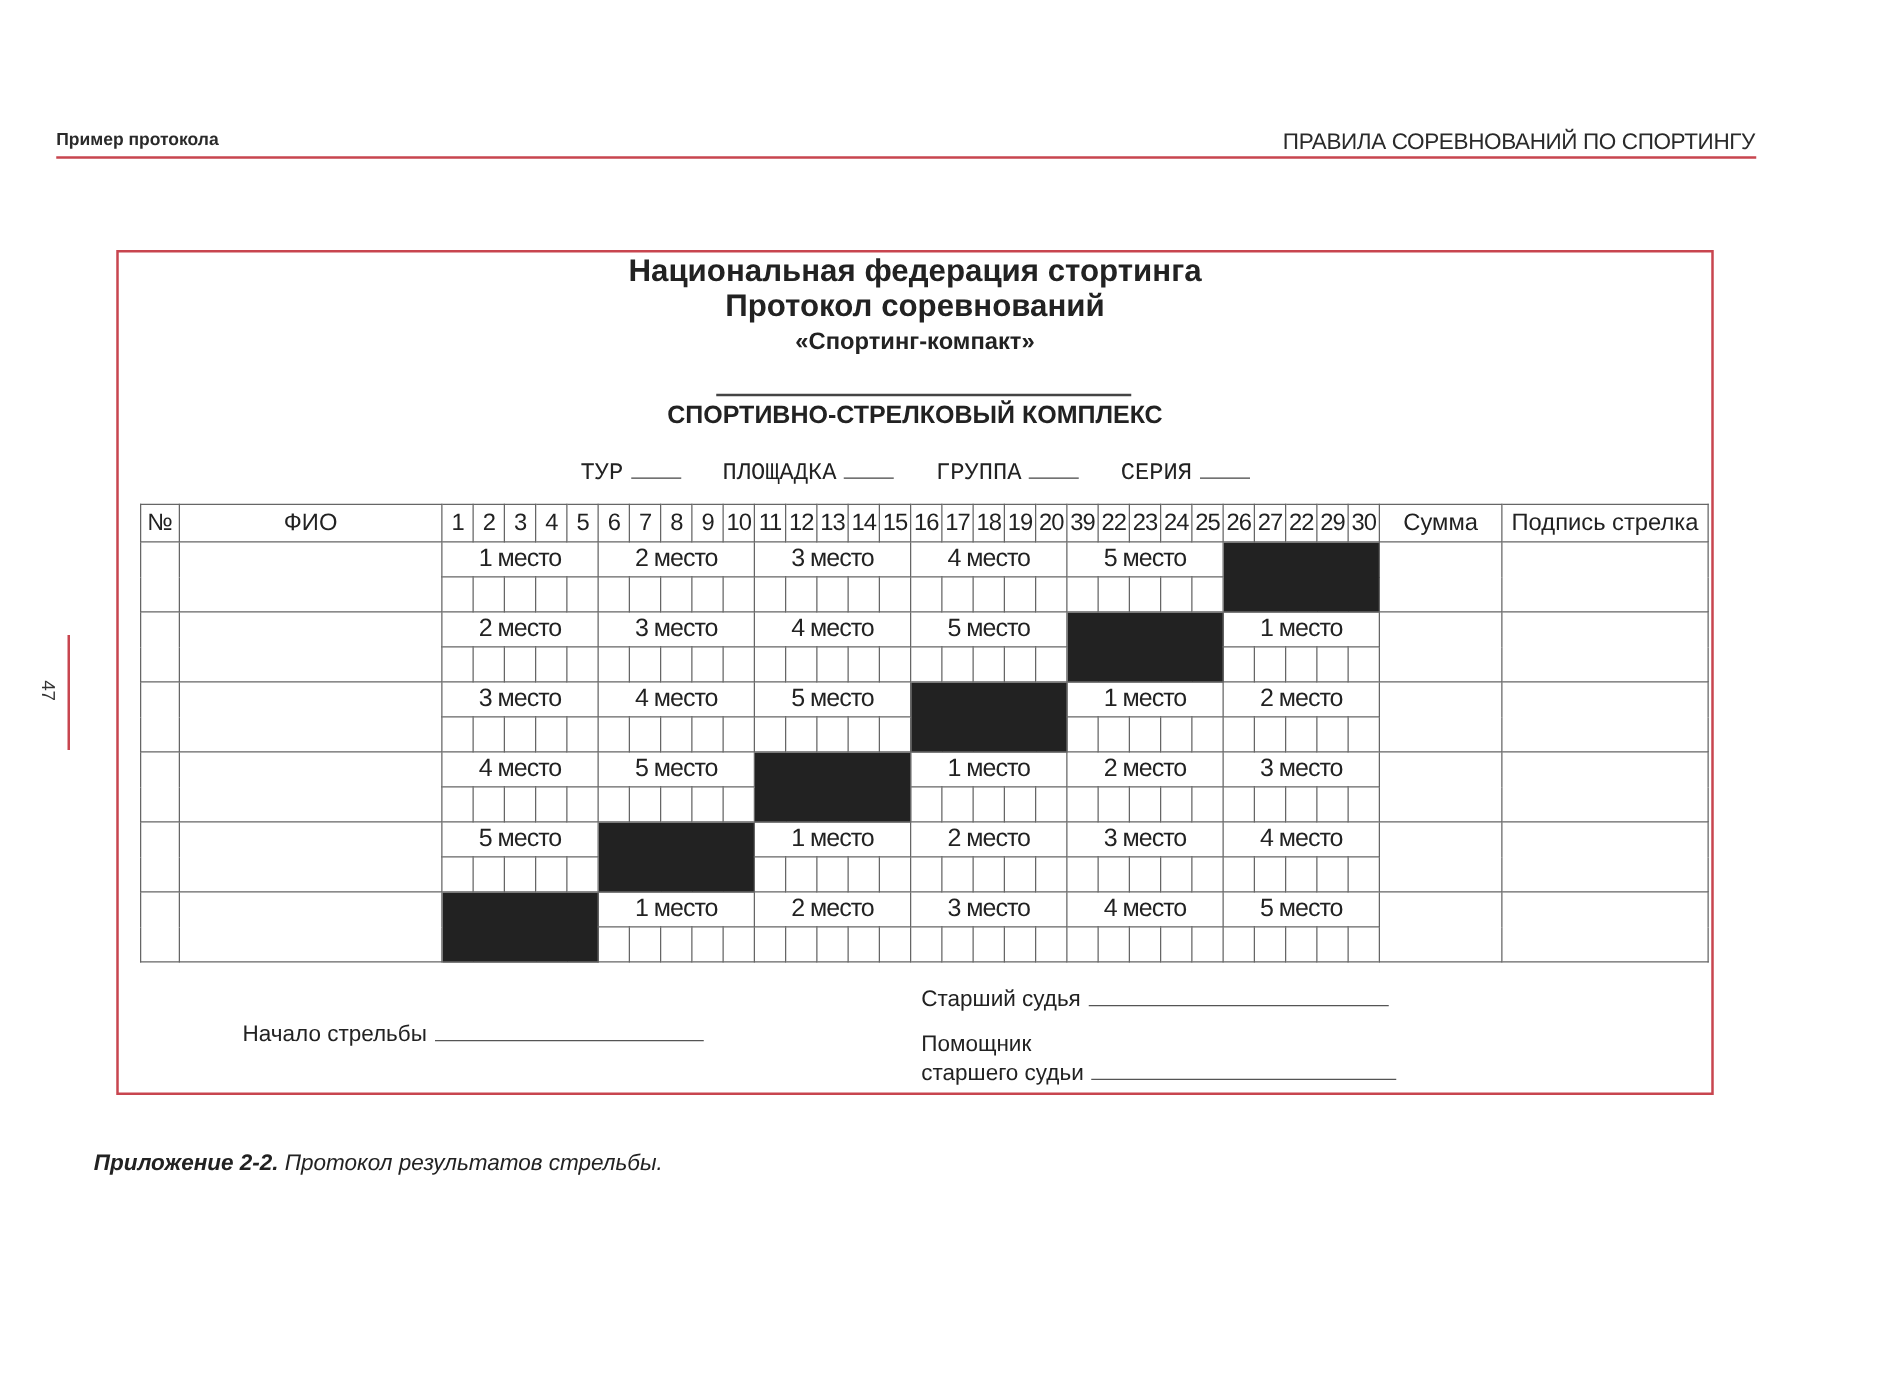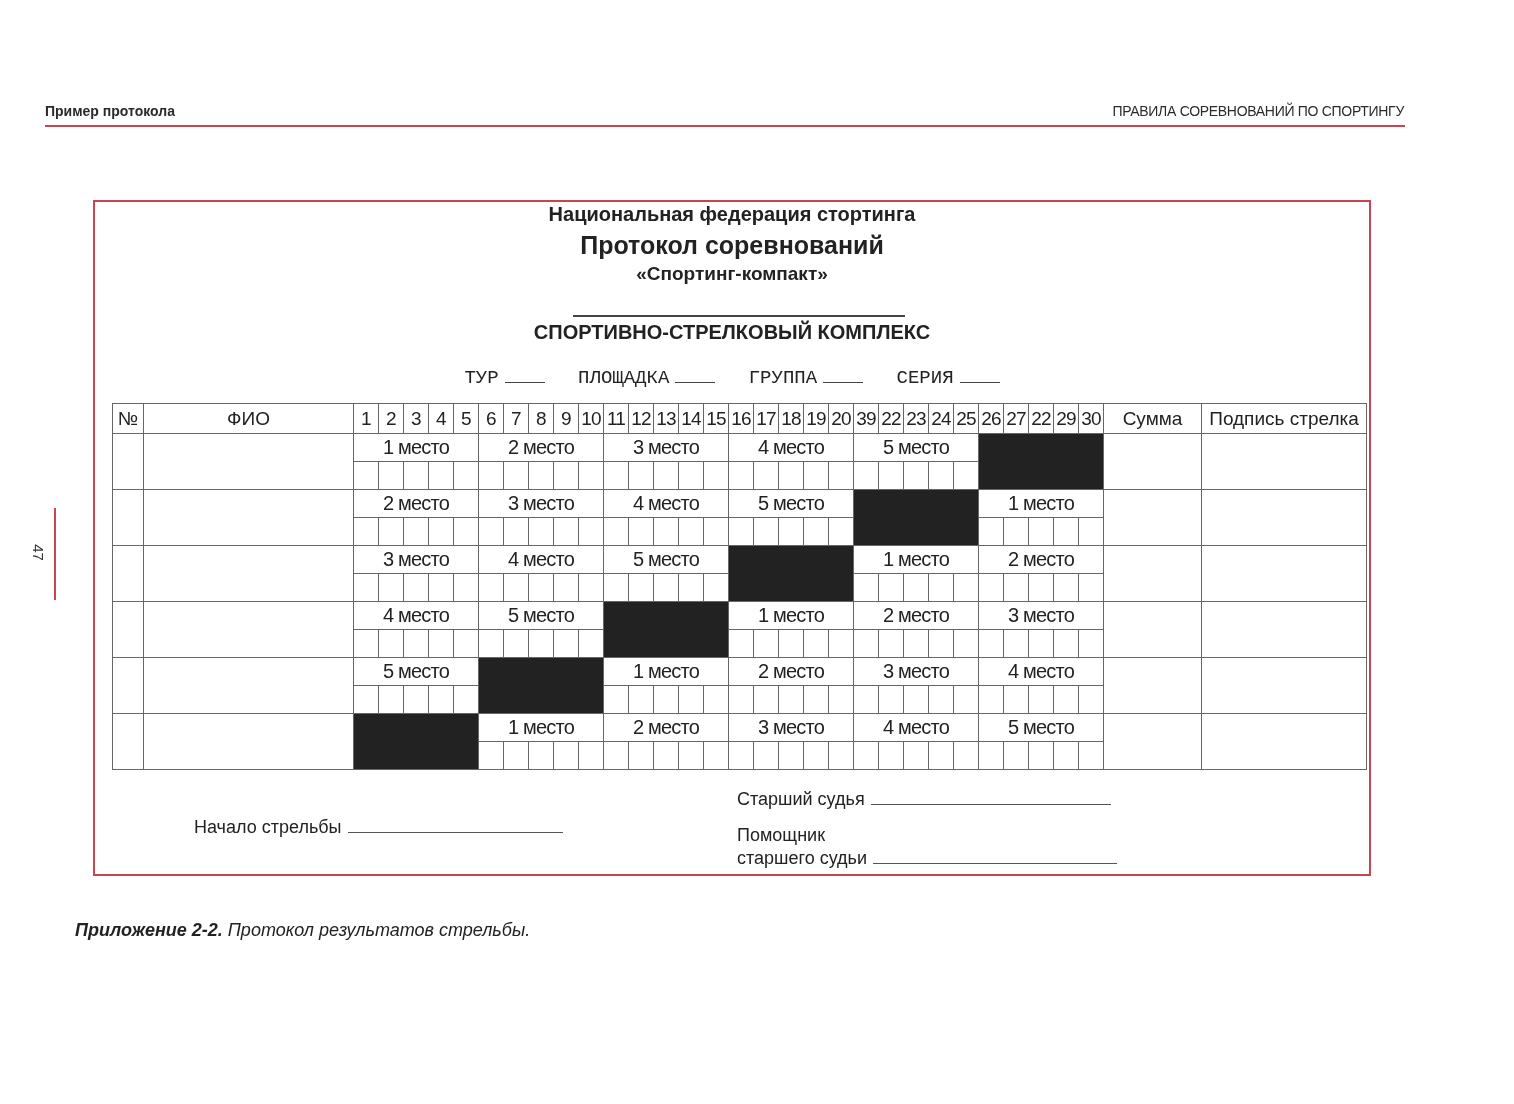--- a/index.html
+++ b/index.html
@@ -1,18 +1,18 @@
 <!DOCTYPE html>
 <html><head>
 <meta charset="utf-8">
 <style>
   html, body { margin: 0; padding: 0; background: #ffffff; }
   body { width: 1514px; height: 1104px; position: relative; overflow: hidden; font-family: "Liberation Sans", sans-serif; color: #222; }
   .hdr-left { position: absolute; left: 45px; top: 103px; font-size: 14px; font-weight: bold; color: #2a2a2a; }
-  .hdr-right { position: absolute; right: 110px; top: 103px; font-size: 14px; color: #2a2a2a; letter-spacing: -0.3px; }
+  .hdr-right { position: absolute; right: 110px; top: 103px; font-size: 18px; color: #2a2a2a; letter-spacing: -0.3px; }
   .hdr-line { position: absolute; left: 45px; top: 125px; width: 1360px; height: 2px; background: #c8454f; }
   .page-num-line { position: absolute; left: 54px; top: 508px; width: 2px; height: 92px; background: #c8454f; }
   .page-num { position: absolute; left: 30px; top: 544px; font-size: 15px; color: #333; transform: rotate(90deg); transform-origin: center; }
   .frame { position: absolute; left: 93px; top: 200px; width: 1278px; height: 676px; border: 2px solid #c8454f; box-sizing: border-box; }
   .t1 { position: absolute; left: 0; width: 100%; text-align: center; font-weight: bold; color: #222; }
   .ul { display: inline-block; border-bottom: 1.5px solid #444; vertical-align: baseline; height: 0; margin-left: 6px; margin-right: 22px; }
   .fields { position: absolute; top: 165px; left: 0; width: 100%; text-align: center; font-size: 19px; color: #222; font-family: Liberation Mono, monospace; }
   .sep { position: absolute; top: 113px; left: 478px; width: 332px; height: 1.5px; background: #444; }
   table.grid { position: absolute; left: 17px; top: 201px; border-collapse: collapse; table-layout: fixed; }
   table.grid td, table.grid th { border: 1.5px solid #666; padding: 0; text-align: center; font-weight: normal; color: #222; }
@@ -30,21 +30,21 @@
 <body>
 
 <div class="hdr-left">Пример протокола</div>
 <div class="hdr-right">ПРАВИЛА СОРЕВНОВАНИЙ ПО СПОРТИНГУ</div>
 <div class="hdr-line"></div>
 
 <div class="page-num-line"></div>
 <div class="page-num">47</div>
 
 <div class="frame">
-  <div class="t1" style="top:1px;font-size:20px;text-align:center;">Национальная федерация стортинга</div>
+  <div class="t1" style="top:1px;font-size:25px;text-align:center;">Национальная федерация стортинга</div>
   <div class="t1" style="top:29px;font-size:25px;">Протокол соревнований</div>
   <div class="t1" style="top:61px;font-size:19px;">«Спортинг-компакт»</div>
   <div class="sep"></div>
   <div class="t1" style="top:119px;font-size:20px;">СПОРТИВНО-СТРЕЛКОВЫЙ КОМПЛЕКС</div>
 
   <div class="fields">
     <span>ТУР</span><span class="ul" style="width:40px"></span>
     <span>ПЛОЩАДКА</span><span class="ul" style="width:40px"></span>
     <span>ГРУППА</span><span class="ul" style="width:40px"></span>
     <span>СЕРИЯ</span><span class="ul" style="width:40px;margin-right:0"></span>

